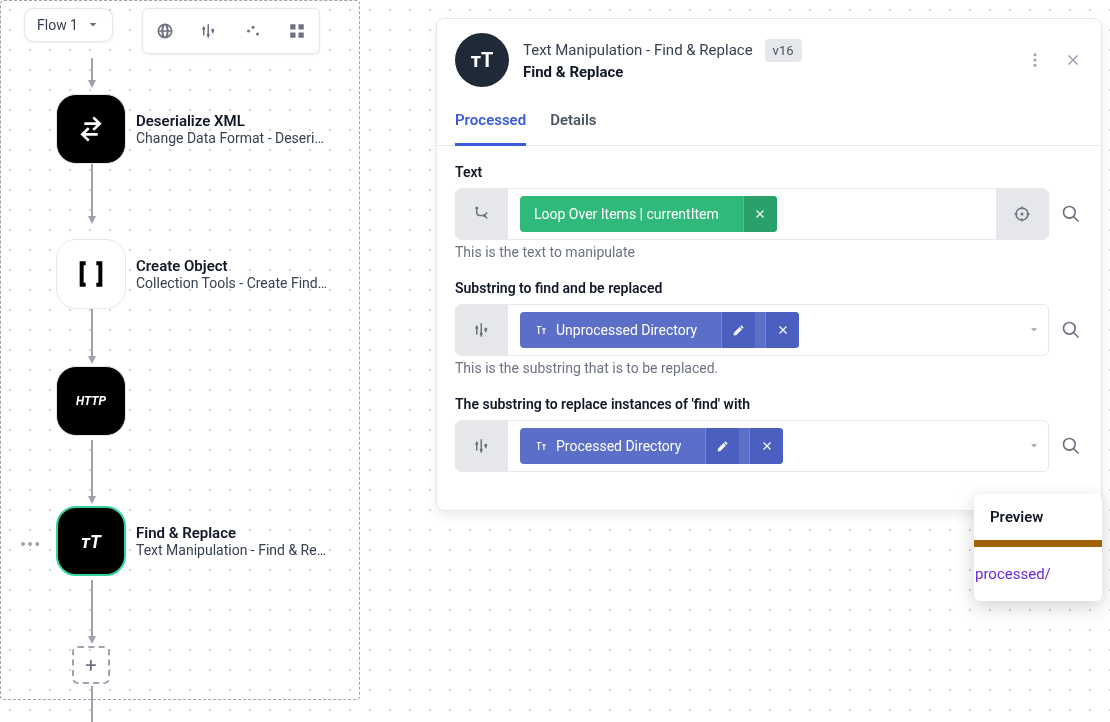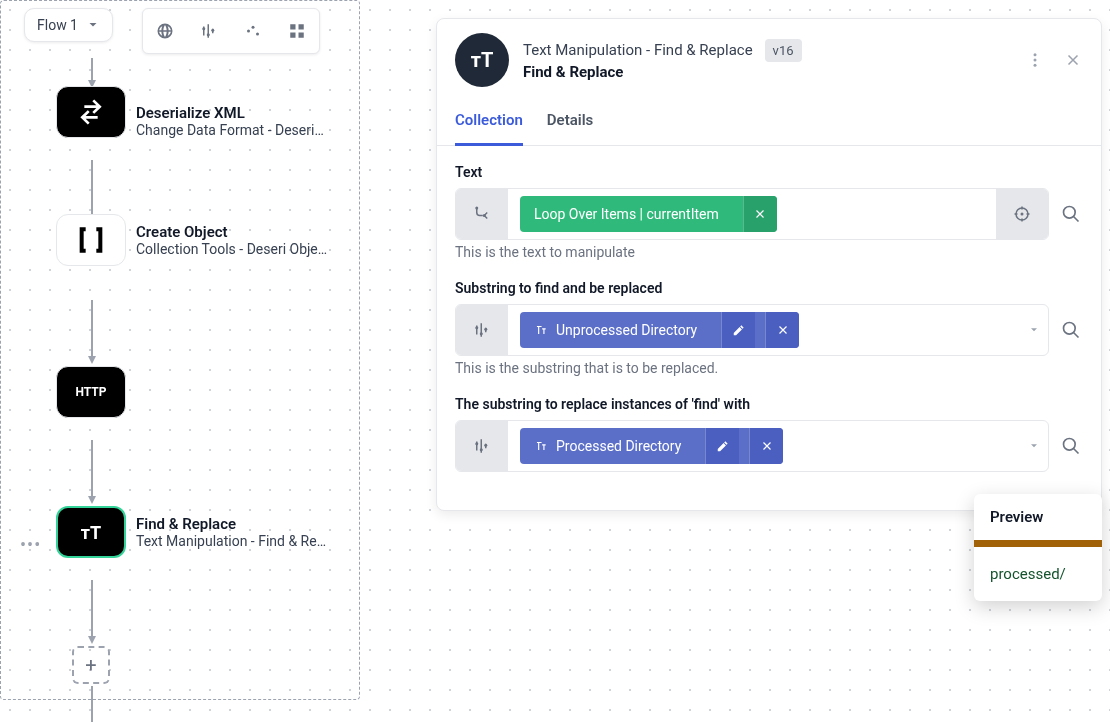--- a/index.html
+++ b/index.html
@@ -31,23 +31,23 @@
 }
 .toolbar-btn { width: 44px; height: 44px; display: flex; align-items: center; justify-content: center; cursor: pointer; }
 .toolbar-btn svg { width: 18px; height: 18px; fill: #6b7280; }
 
 
 .node {
   position: absolute;
   display: flex; align-items: center; gap: 10px;
 }
 .node-icon {
-  width: 70px; height: 52px; border-radius: 12px;
+  width: 70px; height: 70px; border-radius: 20px;
   display: flex; align-items: center; justify-content: center;
-  background: #fff; border: 1px solid #e5e7eb;
+  background: #fff; border: 1px solid #e5e7eb; font-style: italic;
 }
 .node-icon.dark { background: #000; }
 .node-icon.dark svg { fill: #fff; }
 .node-icon svg { width: 32px; height: 32px; }
 .node-text { display: flex; flex-direction: column; max-width: 200px; }
 .node-title { font-size: 15px; font-weight: 600; color: #111827; }
 .node-sub { font-size: 14px; color: #374151; white-space: nowrap; overflow: hidden; text-overflow: ellipsis; max-width: 200px; }
 
 .node.selected .node-icon { border: 2px solid #34d399; }
 
@@ -122,21 +122,21 @@
 .ext-btn { width: 24px; height: 24px; display:flex; align-items:center; justify-content:center; }
 .ext-btn svg { width: 20px; height: 20px; fill: #6b7280; }
 
 
 .preview {
   position: absolute; right: 8px; top: 494px; width: 128px;
   background: #fff; border-radius: 6px;
   box-shadow: 0 6px 20px rgba(0,0,0,0.18);
 }
 .preview-head { padding: 14px 16px; font-weight: 600; font-size: 15px; color: #111827; border-bottom: 7px solid #a16207; }
-.preview-body { padding: 18px 16px; font-size: 15px; color: #14532d; }
+.preview-body { padding: 18px 1px; font-size: 15px; color: #6d28d9; }
 </style>
 </head>
 <body>
 
 <div class="canvas"></div>
 
 <div class="flow-selector">
   <span>Flow 1</span>
   <svg viewBox="0 0 20 20">
       <path d="M5 7l5 5 5-5z"></path>
@@ -194,41 +194,41 @@
     <polygon points="0,56 8,56 4,64" fill="#9ca3af"></polygon>
   </svg>
 <svg style="position:absolute; left:88px; top:580px;" width="8" height="64">
     <line x1="4" y1="0" x2="4" y2="56" stroke="#9ca3af" stroke-width="2"></line>
     <polygon points="0,56 8,56 4,64" fill="#9ca3af"></polygon>
   </svg>
 <svg style="position:absolute; left:88px; top:686px;" width="8" height="40">
     <line x1="4" y1="0" x2="4" y2="40" stroke="#9ca3af" stroke-width="2"></line>
   </svg>
 
-<div class="node" style="left:56px; top:86px;align-items:flex-end;">
+<div class="node" style="left:56px; top:94px;">
   <div class="node-icon dark">
     <svg viewBox="0 0 24 24">
         <path d="M7 7h9l-3-3 1.4-1.4L20 8l-5.6 5.4L13 12l3-3H7zM17 17H8l3 3-1.4 1.4L4 16l5.6-5.4L11 12l-3 3h9z"></path>
       </svg>
   </div>
   <div class="node-text">
     <span class="node-title">Deserialize XML</span>
     <span class="node-sub">Change Data Format - Deseri…</span>
   </div>
 </div>
 
-<div class="node" style="left:56px; top:214px;">
+<div class="node" style="left:56px; top:239px;">
   <div class="node-icon">
     <svg viewBox="0 0 24 24" fill="none" stroke="#000" stroke-width="3">
         <path d="M8 4H5v16h3M16 4h3v16h-3"></path>
       </svg>
   </div>
   <div class="node-text">
     <span class="node-title">Create Object</span>
-    <span class="node-sub">Collection Tools - Deseri Obje…</span>
+    <span class="node-sub">Collection Tools - Create Find…</span>
   </div>
 </div>
 
 <div class="node" style="left:56px; top:366px;">
   <div class="node-icon dark" style="color:#fff; font-size:12px; font-weight:700;">
     <span>HTTP</span>
   </div>
 </div>
 
 <div class="more-dots" style="left:20px; top:534px;">•••</div>
@@ -265,21 +265,21 @@
       </div>
       <div class="icon-btn">
         <svg viewBox="0 0 24 24">
             <path d="M18 6L6 18M6 6l12 12" stroke="#9ca3af" stroke-width="2" fill="none"></path>
           </svg>
       </div>
     </div>
   </div>
 
   <div class="tabs">
-    <div class="tab active">Collection</div>
+    <div class="tab active">Processed</div>
     <div class="tab">Details</div>
   </div>
 
   <div class="panel-body">
 
     <div class="field">
       <div class="field-label">Text</div>
       <div class="field-row">
         <div class="field-input">
           <div class="field-prefix">

